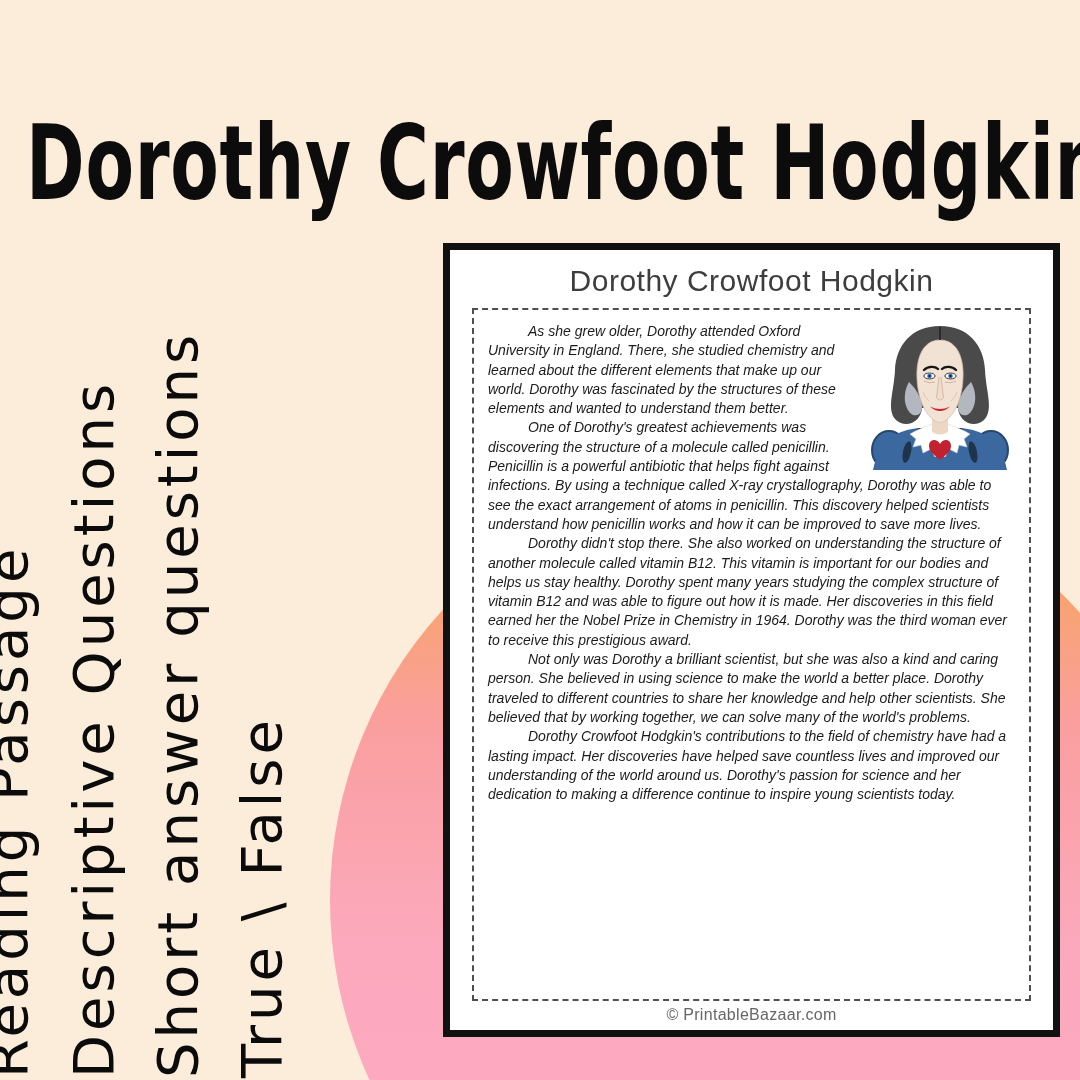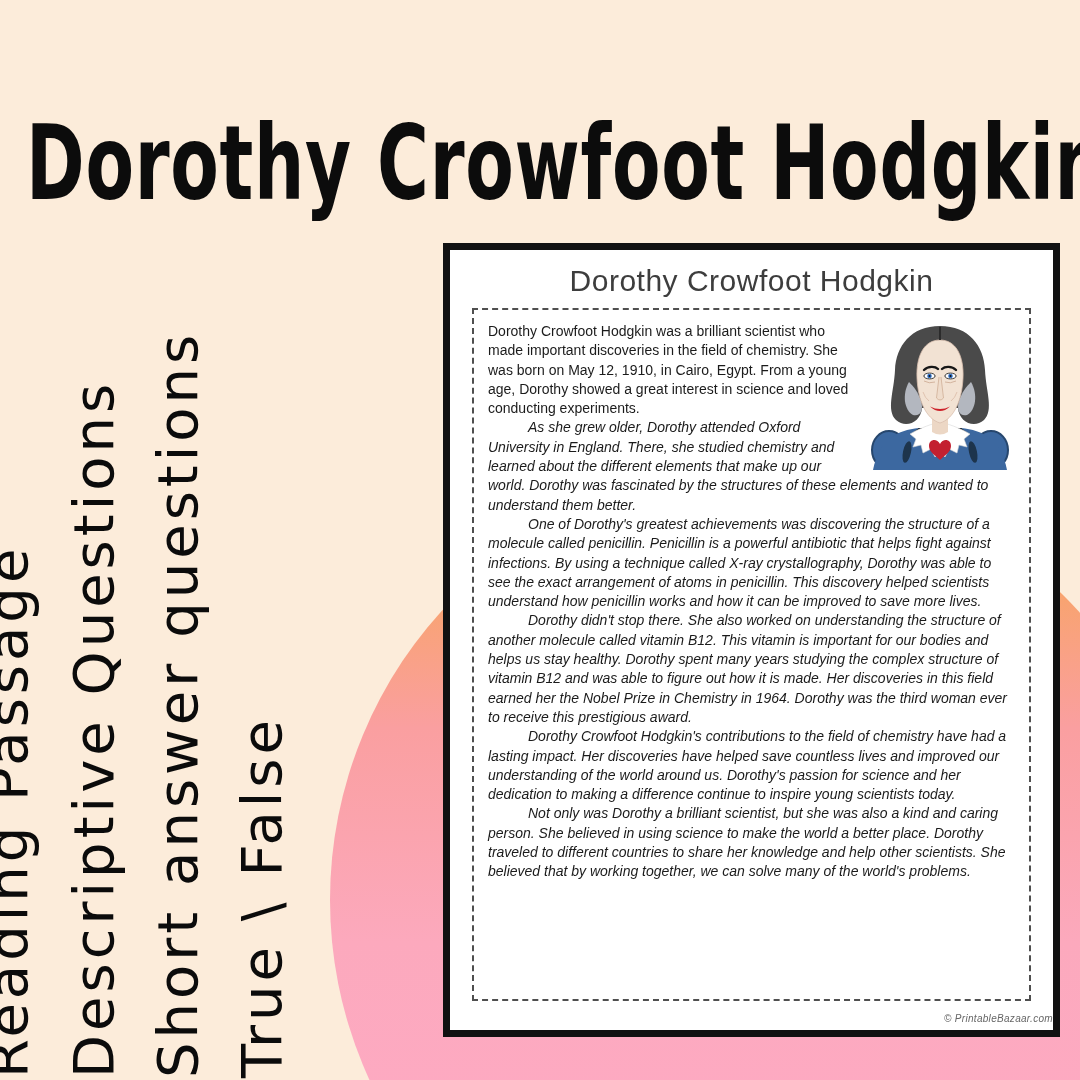--- a/index.html
+++ b/index.html
@@ -48,22 +48,22 @@
     border:2px dashed #4f4f4f;box-sizing:border-box;
     padding:12px 14px 0 14px;
     font-size:14px;line-height:19.3px;color:#1b1b1b;
   }
   .passage-box p{margin:0;}
   .passage-box p.indent{text-indent:40px;font-style:italic;}
   .portrait{
     float:right;width:150px;height:148px;margin:0 0 4px 9px;
   }
   .card-footer{
-    position:absolute;left:0;bottom:6px;width:100%;text-align:right;
-    font-size:10px;color:#666666;letter-spacing:.3px;font-style:italic;
+    position:absolute;left:0;bottom:6px;width:100%;text-align:center;
+    font-size:16px;color:#666666;letter-spacing:.3px;
   }
 </style>
 </head>
 <body>
 
 <div id="canvas">
 
   <div class="blob"></div>
 
   <h1 class="main-title">Dorothy Crowfoot Hodgkin</h1>
@@ -115,24 +115,23 @@
           <circle cx="85.5" cy="54" r="1" fill="#111111"></circle>
         <path d="M59,59 q5,3 11,1 M80,60 q5,2 11,-1" fill="none" stroke="#d3b49e" stroke-width="1"></path>
 
         <path d="M74,55 L71.5,76 Q75,80 78.5,76 L76,55" fill="#efdccb" stroke="#cfae97" stroke-width="0.8"></path>
 
         <path d="M65,84.5 Q75,89.5 85,84.5 Q75,93.5 65,84.5 Z" fill="#cd2129"></path>
 
         <path d="M58,70 q2,6 6,9 M92,70 q-2,6 -6,9" fill="none" stroke="#e0c3b0" stroke-width="1"></path>
       </svg>
 
-      <p>Dorothy Crowfoot Hodgkin was a brilliant scientist who made important discoveries in the field of chemistry. She was born on May 12, 1910, in Cairo, Egypt. From a young age, Dorothy showed a great interest in science and loved conducting experiments.</p>
       <p class="indent">As she grew older, Dorothy attended Oxford University in England. There, she studied chemistry and learned about the different elements that make up our world. Dorothy was fascinated by the structures of these elements and wanted to understand them better.</p>
       <p class="indent">One of Dorothy's greatest achievements was discovering the structure of a molecule called penicillin. Penicillin is a powerful antibiotic that helps fight against infections. By using a technique called X-ray crystallography, Dorothy was able to see the exact arrangement of atoms in penicillin. This discovery helped scientists understand how penicillin works and how it can be improved to save more lives.</p>
       <p class="indent">Dorothy didn't stop there. She also worked on understanding the structure of another molecule called vitamin B12. This vitamin is important for our bodies and helps us stay healthy. Dorothy spent many years studying the complex structure of vitamin B12 and was able to figure out how it is made. Her discoveries in this field earned her the Nobel Prize in Chemistry in 1964. Dorothy was the third woman ever to receive this prestigious award.</p>
+      <p class="indent">Not only was Dorothy a brilliant scientist, but she was also a kind and caring person. She believed in using science to make the world a better place. Dorothy traveled to different countries to share her knowledge and help other scientists. She believed that by working together, we can solve many of the world's problems.</p>
       <p class="indent">Dorothy Crowfoot Hodgkin's contributions to the field of chemistry have had a lasting impact. Her discoveries have helped save countless lives and improved our understanding of the world around us. Dorothy's passion for science and her dedication to making a difference continue to inspire young scientists today.</p>
-      <p class="indent">Not only was Dorothy a brilliant scientist, but she was also a kind and caring person. She believed in using science to make the world a better place. Dorothy traveled to different countries to share her knowledge and help other scientists. She believed that by working together, we can solve many of the world's problems.</p>
     </div>
 
     <div class="card-footer">© PrintableBazaar.com</div>
   </div>
 
 </div>
 
 </body></html>

